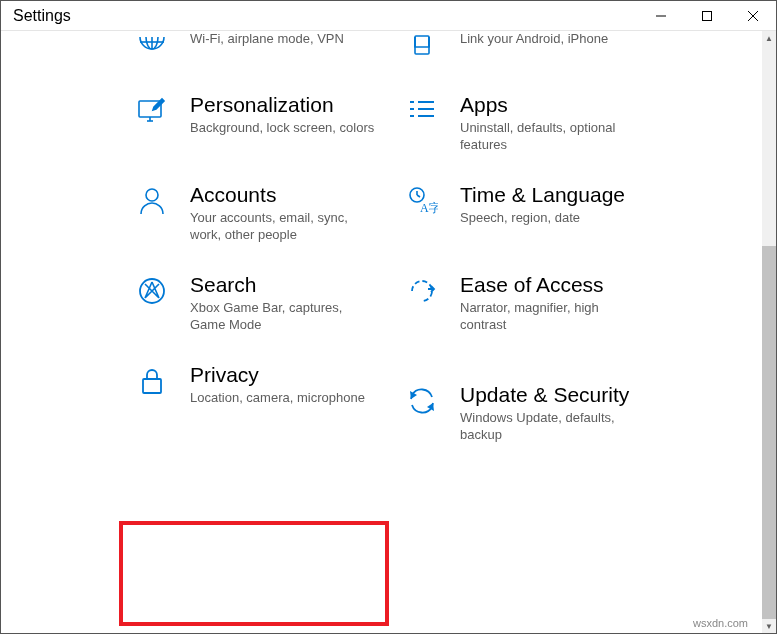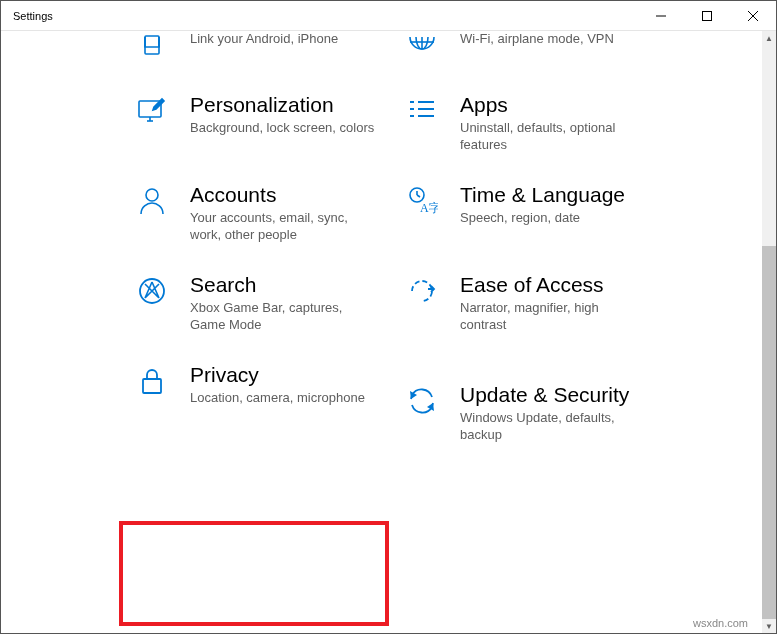--- a/index.html
+++ b/index.html
@@ -16,21 +16,21 @@
     }
     .titlebar {
       height: 30px;
       display: flex;
       align-items: center;
       justify-content: space-between;
       padding-left: 12px;
       border-bottom: 1px solid #e5e5e5;
     }
     .titlebar-title {
-      font-size: 11px;
+      font-size: 16px;
       color: #000;
     }
     .titlebar-controls {
       display: flex;
       height: 100%;
     }
     .titlebar-btn {
       width: 46px;
       height: 100%;
       display: flex;
@@ -148,50 +148,50 @@
     </div>
   </div>
 </div>
 
 <div class="content">
   <div class="grid grid-scrolled">
 
     <div class="tile first-row">
       <span class="tile-icon">
         <svg viewBox="0 0 32 32" fill="none" stroke="#0078d4" stroke-width="1.6">
+            <path d="M4 10 A14 14 0 0 0 28 10" style="display:none"></path>
+            <path d="M2 8 A16 16 0 0 0 30 8" style="display:none"></path>
+            <path d="M3 4 C3 12 13 16 16 16 C19 16 29 12 29 4" style="display:none"></path>
+            <path d="M4 4a12 12 0 0 0 24 0"></path>
+            <path d="M10 4a6 12 0 0 0 12 0"></path>
+            <line x1="16" y1="4" x2="16" y2="16"></line>
+            <line x1="4" y1="9" x2="28" y2="9"></line>
+          </svg>
+      </span>
+      <div class="tile-text">
+        <div class="tile-sub">Wi-Fi, airplane mode, VPN</div>
+      </div>
+    </div>
+    <div class="tile first-row">
+      <span class="tile-icon">
+        <svg viewBox="0 0 32 32" fill="none" stroke="#0078d4" stroke-width="1.6">
             <rect x="9" y="3" width="14" height="18" rx="1"></rect>
             <line x="9" y1="16" x2="23" y2="16" style="display:none"></line>
             <line x1="9" y1="4" x2="9" y2="14"></line>
             <line x1="23" y1="4" x2="23" y2="14"></line>
             <line x1="9" y1="14" x2="23" y2="14" style="display:none"></line>
             <path d="M9 4v10h14V4" style="display:none"></path>
             <path d="M9 4 L9 14 L23 14 L23 4" fill="none"></path>
             <circle cx="16" cy="11" r="0" style="display:none"></circle>
           </svg>
       </span>
       <div class="tile-text">
         <div class="tile-sub">Link your Android, iPhone</div>
       </div>
     </div>
-    <div class="tile first-row">
-      <span class="tile-icon">
-        <svg viewBox="0 0 32 32" fill="none" stroke="#0078d4" stroke-width="1.6">
-            <path d="M4 10 A14 14 0 0 0 28 10" style="display:none"></path>
-            <path d="M2 8 A16 16 0 0 0 30 8" style="display:none"></path>
-            <path d="M3 4 C3 12 13 16 16 16 C19 16 29 12 29 4" style="display:none"></path>
-            <path d="M4 4a12 12 0 0 0 24 0"></path>
-            <path d="M10 4a6 12 0 0 0 12 0"></path>
-            <line x1="16" y1="4" x2="16" y2="16"></line>
-            <line x1="4" y1="9" x2="28" y2="9"></line>
-          </svg>
-      </span>
-      <div class="tile-text">
-        <div class="tile-sub">Wi-Fi, airplane mode, VPN</div>
-      </div>
-    </div>
 
     <div class="tile">
       <span class="tile-icon">
         <svg viewBox="0 0 32 32" fill="none" stroke="#0078d4" stroke-width="1.6">
             <rect x="3" y="6" width="22" height="16" rx="1"></rect>
             <line x1="11" y1="26" x2="17" y2="26"></line>
             <line x1="14" y1="22" x2="14" y2="26"></line>
             <path d="M18 12 L26 4 L28 6 L20 14 L17 15 Z" fill="#0078d4" stroke="#0078d4"></path>
           </svg>
       </span>

